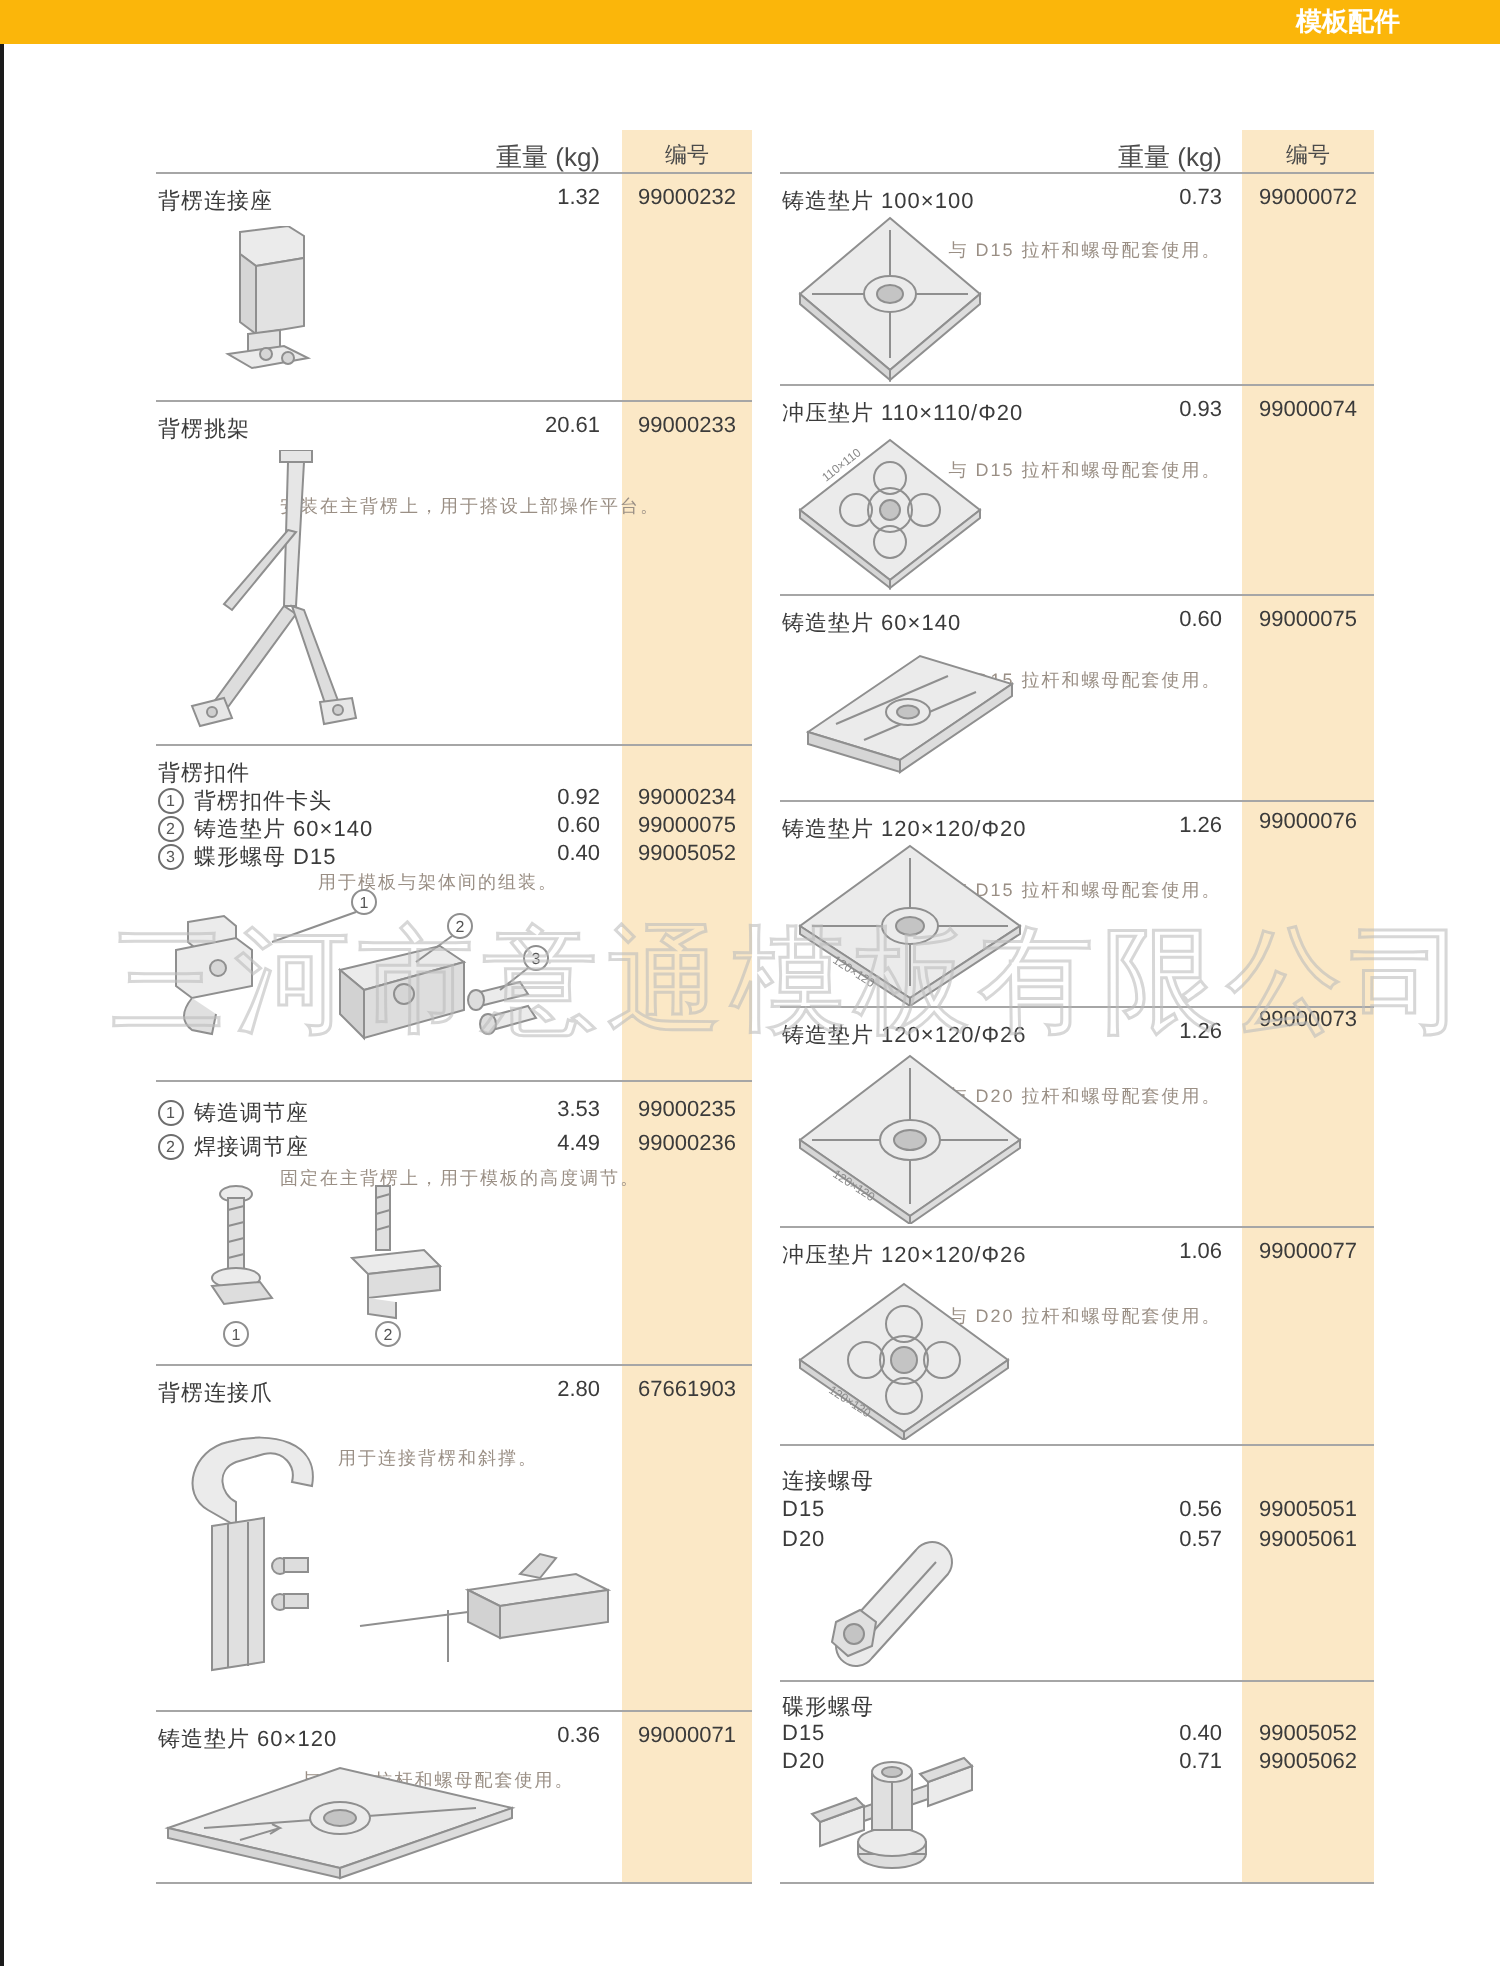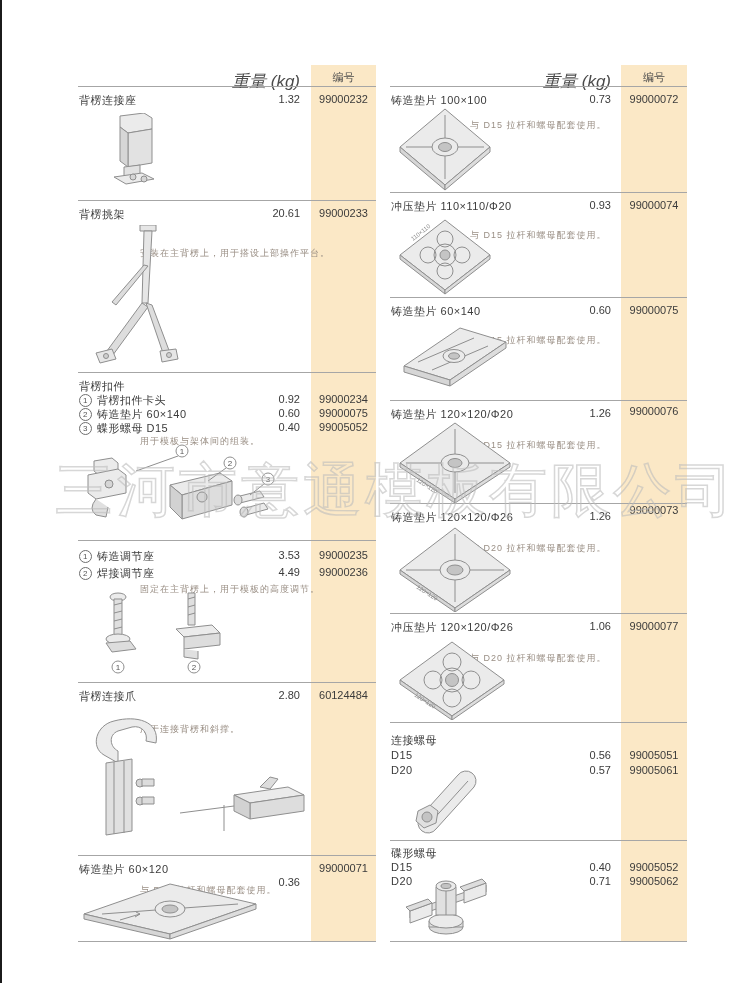--- a/index.html
+++ b/index.html
@@ -13,40 +13,43 @@
   .col-right{left:390px;width:297px;}
   .stripe{position:absolute;top:0;bottom:0;background:#FBE8C6;}
   .col-left .stripe{left:233px;width:65px;}
   .col-right .stripe{left:231px;width:66px;}
   .cell{position:relative;box-sizing:border-box;border-top:1px solid #a6a6a6;}
   .cell.hdr{border-top:none;height:21px;}
   .nm{position:absolute;left:1px;font-size:11px;color:#3b3b3b;letter-spacing:.5px;white-space:nowrap;}
   .wt{position:absolute;right:76px;font-size:11px;color:#3b3b3b;}
   .cd{position:absolute;right:0;width:65px;text-align:center;font-size:11px;color:#3b3b3b;}
   .col-right .cd{width:66px;}
-  .hw{position:absolute;top:5px;right:76px;font-size:17px;color:#4a4a4a;font-style:italic;}
+  .hw{position:absolute;top:5px;right:76px;font-size:13px;color:#4a4a4a;}
   .hc{position:absolute;top:5px;right:0;width:65px;text-align:center;font-size:11px;color:#4a4a4a;}
   .col-right .hc{width:66px;}
-  .note{position:absolute;left:62px;right:78px;font-size:9px;color:#9A8F85;
+  .note{position:absolute;left:62px;right:78px;text-align:center;font-size:9px;color:#9A8F85;
         letter-spacing:1px;white-space:nowrap;}
   .col-right .note{left:80px;right:72px;}
   .cnum{display:inline-block;width:11px;height:11px;border:1px solid #6e6e6e;border-radius:50%;
         font-size:8px;line-height:11px;text-align:center;color:#555;margin-right:5px;vertical-align:1px;}
   .art{position:absolute;}
   .art *{vector-effect:non-scaling-stroke;}
   .watermark{position:absolute;left:55px;top:452px;width:660px;z-index:6;pointer-events:none;
              font-size:58px;font-weight:normal;letter-spacing:4px;white-space:nowrap;
              color:transparent;-webkit-text-stroke:1.5px #bdbdbd;opacity:.6;}
   svg text{font-family:"Liberation Sans",sans-serif;}
 </style>
 </head>
 <body>
 
 <div class="page">
   <div class="edge-line"></div>
+  <div class="topbar">
+    <span>模板配件</span>
+  </div>
 
   <div class="col col-left">
     <div class="stripe"></div>
 
     <div class="cell hdr">
       <span class="hw">重量 (kg)</span>
       <span class="hc">编号</span>
     </div>
 
     <div class="cell" style="height:114px">
@@ -162,21 +165,21 @@
         <g font-size="8" fill="#555" text-anchor="middle">
           <text x="30" y="81">1</text>
           <text x="106" y="81">2</text>
         </g>
       </svg>
     </div>
 
     <div class="cell" style="height:173px">
       <span class="nm" style="top:6px">背楞连接爪</span>
       <span class="wt" style="top:6px">2.80</span>
-      <span class="cd" style="top:6px">60124484</span>
+      <span class="cd" style="top:6px">67661903</span>
       <div class="note" style="top:40px">用于连接背楞和斜撑。</div>
       <svg class="art" style="left:6px;top:20px" width="232" height="150">
         <g fill="#ebebeb" stroke="#8f8f8f" stroke-width="1">
           <path d="M30,18 C12,22 6,44 20,52 l14,8 l0,-12 c-8,-4 -10,-16 0,-20 l14,-4 c10,-2 16,6 14,14 l10,2 C76,18 52,12 30,18 Z"></path>
           <polygon points="22,60 48,56 48,128 22,132" fill="#e0e0e0"></polygon>
           <line x1="30" y1="59" x2="30" y2="131"></line>
           <line x1="40" y1="58" x2="40" y2="130"></line>
           <circle cx="56" cy="80" r="4" fill="#d6d6d6"></circle>
           <circle cx="56" cy="98" r="4" fill="#d6d6d6"></circle>
           <rect x="58" y="76" width="12" height="7" fill="#dddddd"></rect>
@@ -186,21 +189,21 @@
           <polygon points="150,92 204,84 220,92 166,100"></polygon>
           <polygon points="166,100 220,92 220,108 166,116" fill="#dddddd"></polygon>
           <polygon points="150,92 166,100 166,116 150,108" fill="#d2d2d2"></polygon>
           <line x1="140" y1="102" x2="140" y2="128"></line>
         </g>
       </svg>
     </div>
 
     <div class="cell" style="height:86px">
       <span class="nm" style="top:6px">铸造垫片 60×120</span>
-      <span class="wt" style="top:20px">0.36</span>
+      <span class="wt" style="top:6px">0.36</span>
       <span class="cd" style="top:6px">99000071</span>
       <div class="note" style="top:28px">与 D15 拉杆和螺母配套使用。</div>
       <svg class="art" style="left:0;top:22px" width="185" height="62">
         <g fill="#ebebeb" stroke="#8f8f8f" stroke-width="1">
           <polygon points="6,36 92,6 178,26 92,56"></polygon>
           <polygon points="6,36 92,56 92,61 6,41" fill="#d6d6d6"></polygon>
           <polygon points="92,56 178,26 178,31 92,61" fill="#dddddd"></polygon>
           <line x1="24" y1="36" x2="78" y2="32"></line>
           <line x1="106" y1="30" x2="160" y2="26"></line>
           <ellipse cx="92" cy="31" rx="15" ry="8"></ellipse>

